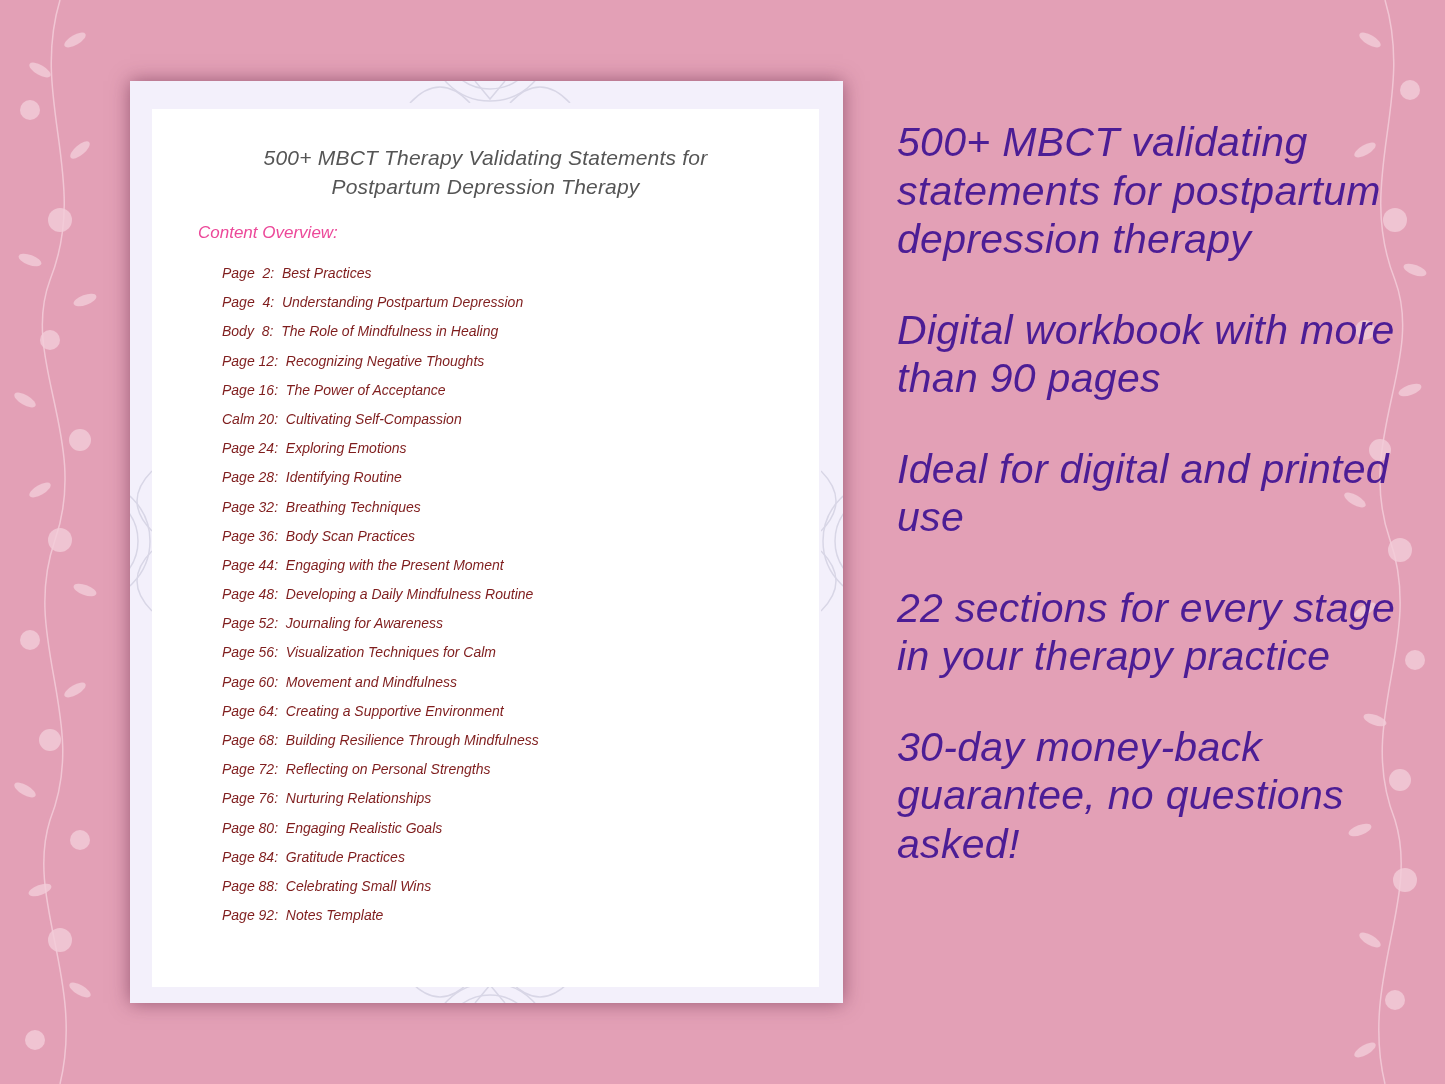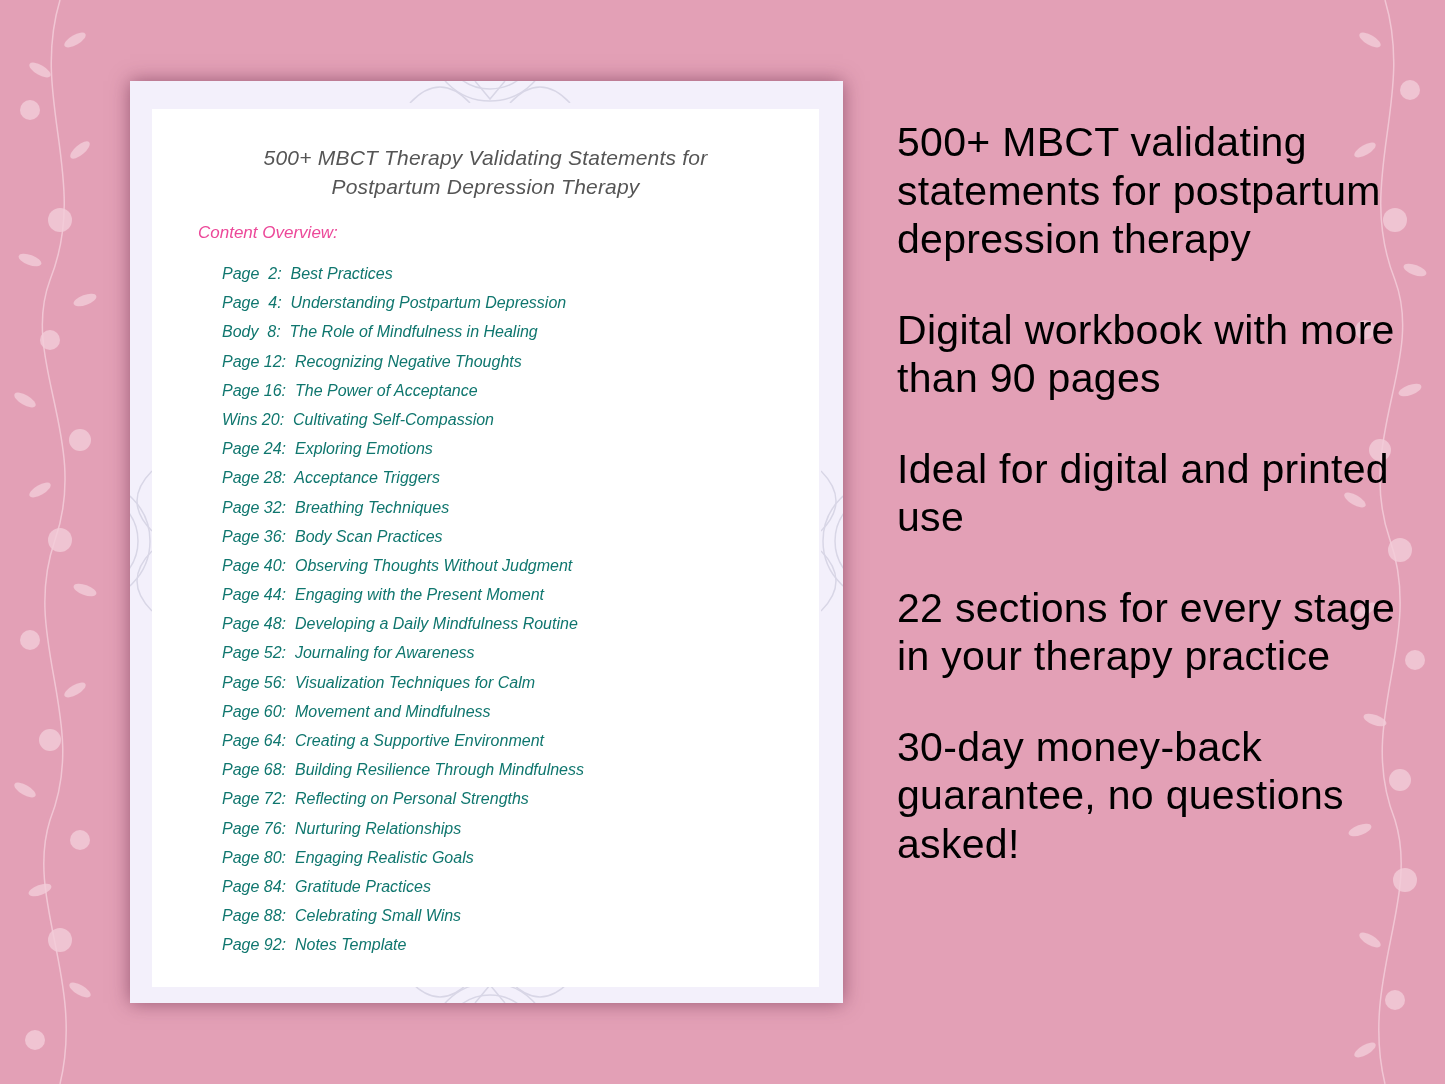--- a/index.html
+++ b/index.html
@@ -6,22 +6,22 @@
   body{width:1445px;height:1084px;background:#e3a0b6;position:relative;overflow:hidden;font-family:"Liberation Sans",sans-serif;}
   .vine{position:absolute;top:0;width:120px;height:1084px;}
   .vine.left{left:0;}
   .vine.right{right:0;}
   .doc{position:absolute;left:130px;top:81px;width:713px;height:922px;background:#f3f0fb;box-shadow:0 0 18px rgba(90,30,60,0.55);}
   .doc-inner{position:absolute;left:22px;top:28px;width:667px;height:878px;background:#ffffff;font-style:italic;}
   .mandala{position:absolute;}
   .doc-title{position:absolute;left:0;right:0;top:34px;text-align:center;color:#555;font-size:21px;line-height:29px;letter-spacing:0.2px;}
   .overview{position:absolute;left:46px;top:114px;color:#ec4899;font-size:17px;}
   .toc{position:absolute;left:70px;top:150px;list-style:none;margin:0;padding:0;}
-  .toc li{height:29.2px;font-size:16px;color:#0f766e;white-space:pre;line-height:29.2px;}
-  .features{position:absolute;left:897px;top:118px;width:520px;color:#000000;}
+  .toc li{height:29.2px;font-size:14px;color:#7f1d1d;white-space:pre;line-height:29.2px;}
+  .features{position:absolute;left:897px;top:118px;width:520px;color:#4c1d95;font-style:italic;}
   .feature{font-size:41px;line-height:48.5px;margin-bottom:42px;letter-spacing:0.3px;}
 </style>
 </head>
 <body>
 
 <svg class="vine left" viewBox="0 0 120 1084">
   <g fill="none" stroke="#f3cdd9" stroke-width="1.5" opacity="0.85">
     <path d="M60 0 C30 100 90 180 50 280 C20 360 90 440 55 540 C20 640 90 720 50 820 C25 900 85 980 60 1084"></path>
   </g>
   <g fill="#f3cdd9" opacity="0.8">
@@ -112,26 +112,25 @@
       <div>500+ MBCT Therapy Validating Statements for</div>
       <div>Postpartum Depression Therapy</div>
     </div>
     <div class="overview">Content Overview:</div>
     <ul class="toc">
       <li><span>Page  2:</span>  <span>Best Practices</span></li>
       <li><span>Page  4:</span>  <span>Understanding Postpartum Depression</span></li>
       <li><span>Body  8:</span>  <span>The Role of Mindfulness in Healing</span></li>
       <li><span>Page 12:</span>  <span>Recognizing Negative Thoughts</span></li>
       <li><span>Page 16:</span>  <span>The Power of Acceptance</span></li>
-      <li><span>Wins 20:</span>  <span>Cultivating Self-Compassion</span></li>
+      <li><span>Calm 20:</span>  <span>Cultivating Self-Compassion</span></li>
       <li><span>Page 24:</span>  <span>Exploring Emotions</span></li>
-      <li><span>Page 28:</span>  <span>Acceptance Triggers</span></li>
+      <li><span>Page 28:</span>  <span>Identifying Routine</span></li>
       <li><span>Page 32:</span>  <span>Breathing Techniques</span></li>
       <li><span>Page 36:</span>  <span>Body Scan Practices</span></li>
-      <li><span>Page 40:</span>  <span>Observing Thoughts Without Judgment</span></li>
       <li><span>Page 44:</span>  <span>Engaging with the Present Moment</span></li>
       <li><span>Page 48:</span>  <span>Developing a Daily Mindfulness Routine</span></li>
       <li><span>Page 52:</span>  <span>Journaling for Awareness</span></li>
       <li><span>Page 56:</span>  <span>Visualization Techniques for Calm</span></li>
       <li><span>Page 60:</span>  <span>Movement and Mindfulness</span></li>
       <li><span>Page 64:</span>  <span>Creating a Supportive Environment</span></li>
       <li><span>Page 68:</span>  <span>Building Resilience Through Mindfulness</span></li>
       <li><span>Page 72:</span>  <span>Reflecting on Personal Strengths</span></li>
       <li><span>Page 76:</span>  <span>Nurturing Relationships</span></li>
       <li><span>Page 80:</span>  <span>Engaging Realistic Goals</span></li>

